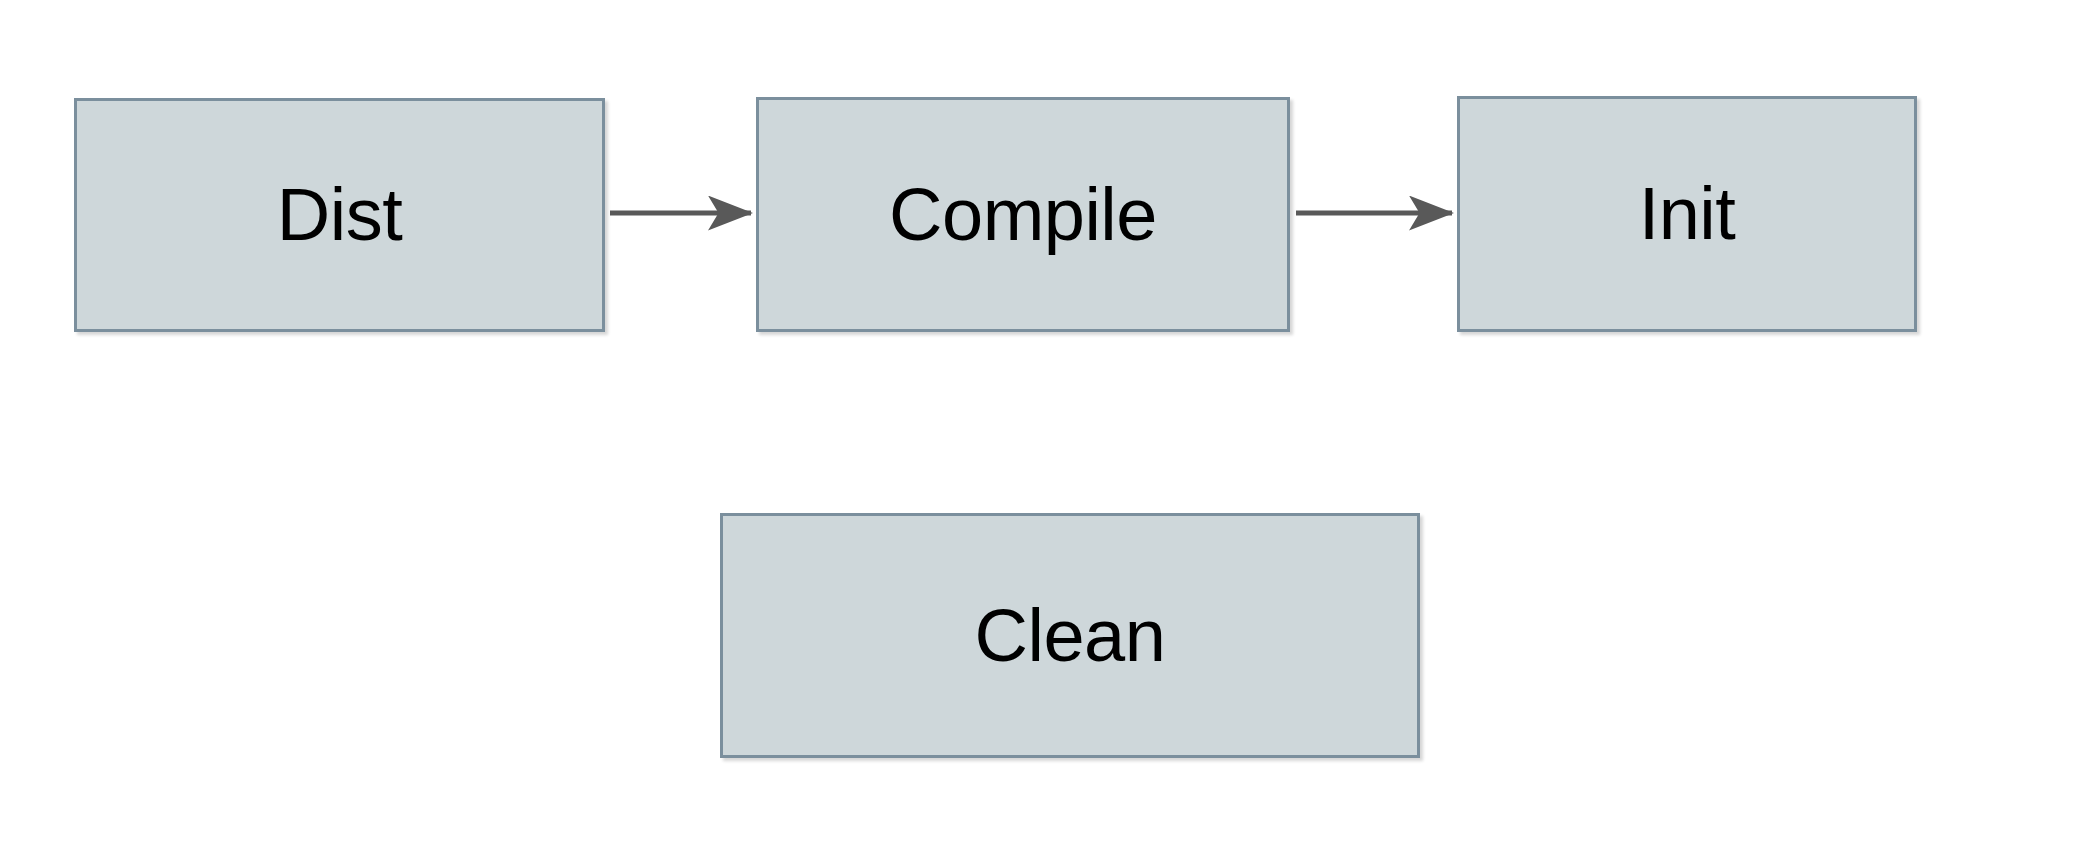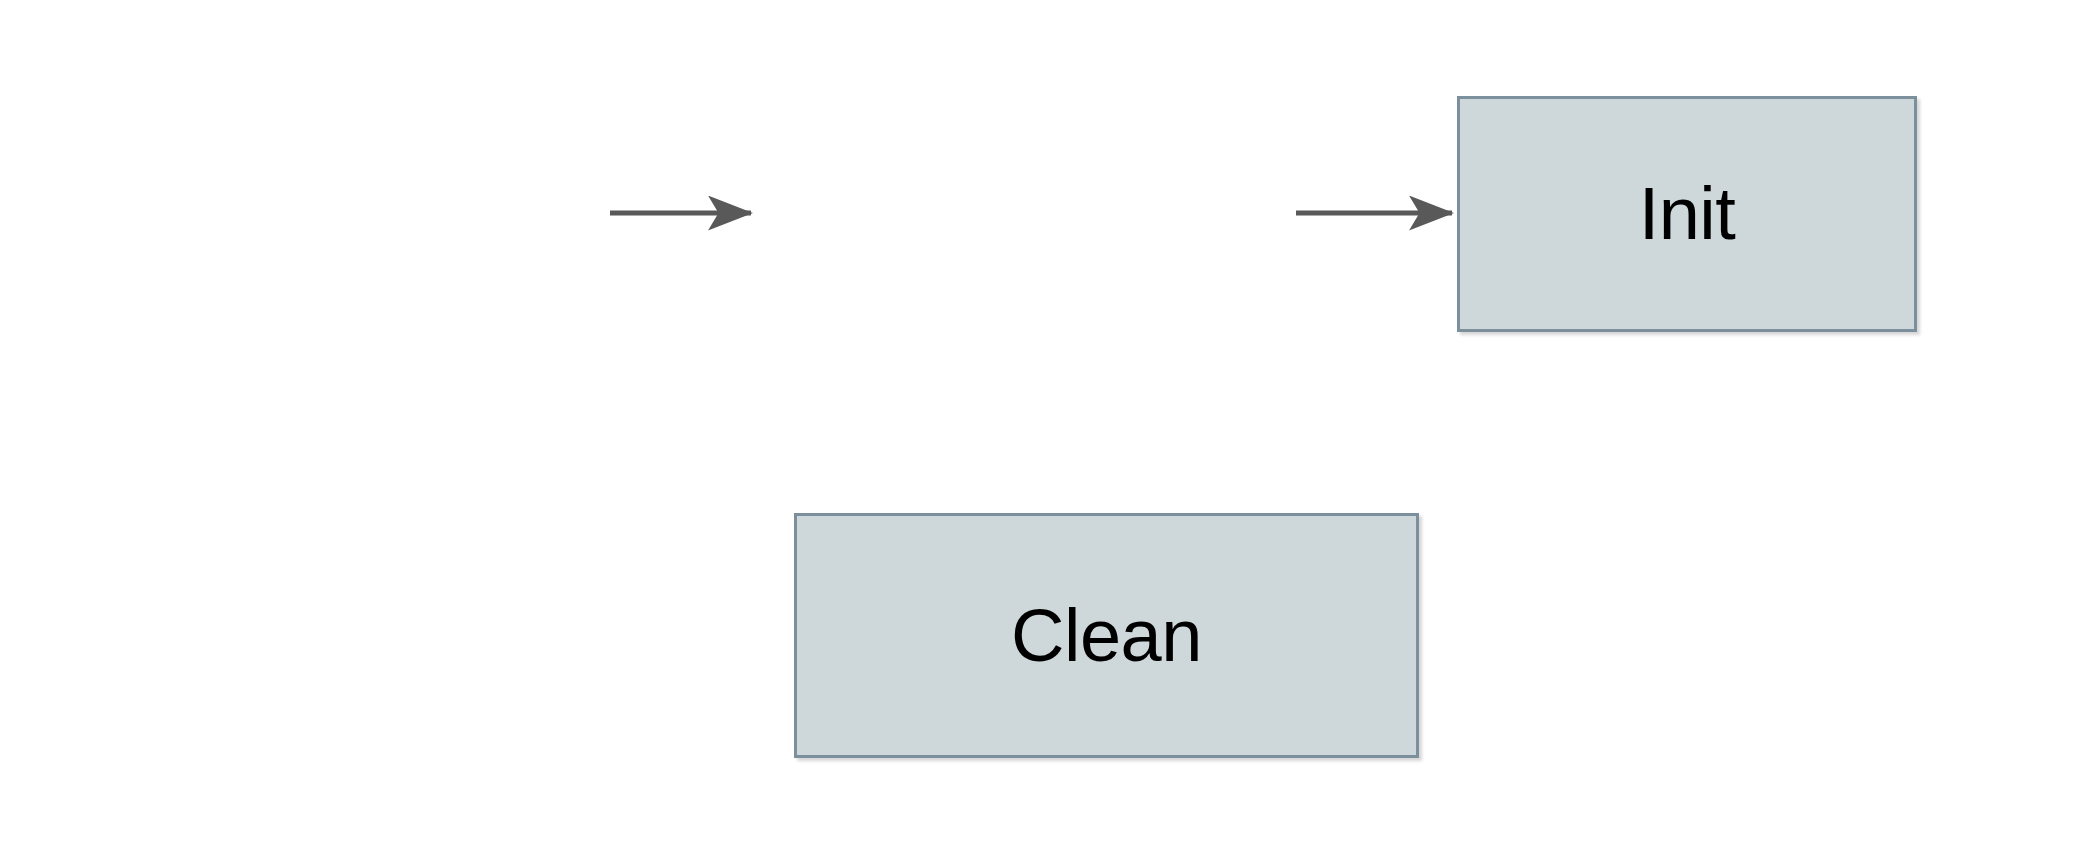--- a/index.html
+++ b/index.html
@@ -56,23 +56,29 @@
       </marker>
     </defs>
     <g>
       <line id="edge-0" stroke="#595959" stroke-width="5" marker-end="url(#arrowhead)" x1="610" y1="213" x2="751" y2="213"></line>
     </g>
     <g>
       <line id="edge-1" stroke="#595959" stroke-width="5" marker-end="url(#arrowhead)" x1="1296" y1="213" x2="1452" y2="213"></line>
     </g>
   </svg>
 
+  <div class="node" id="node-0" style="left: 74px; top: 98px; width: 531px; height: 234px; background: rgb(206, 215, 218); border-color: rgb(123, 143, 157);">
+    <span class="node-label" style="color: rgb(0, 0, 0);">Dist</span>
+  </div>
 
+  <div class="node" id="node-1" style="left: 756px; top: 97px; width: 534px; height: 235px; background: rgb(206, 215, 218); border-color: rgb(123, 143, 157);">
+    <span class="node-label" style="color: rgb(0, 0, 0);">Compile</span>
+  </div>
 
   <div class="node" id="node-2" style="left: 1457px; top: 96px; width: 460px; height: 236px; background: rgb(206, 215, 218); border-color: rgb(123, 143, 157);">
     <span class="node-label" style="color: rgb(0, 0, 0);">Init</span>
   </div>
 
-  <div class="node" id="node-3" style="left: 794px; top: 513px; width: 625px; height: 245px; background: rgb(206, 215, 218); border-color: rgb(123, 143, 157);">
+  <div class="node" id="node-3" style="left: 720px; top: 513px; width: 700px; height: 245px; background: rgb(206, 215, 218); border-color: rgb(123, 143, 157);">
     <span class="node-label" style="color: rgb(0, 0, 0);">Clean</span>
   </div>
 
 </div>
 
 </body></html>

